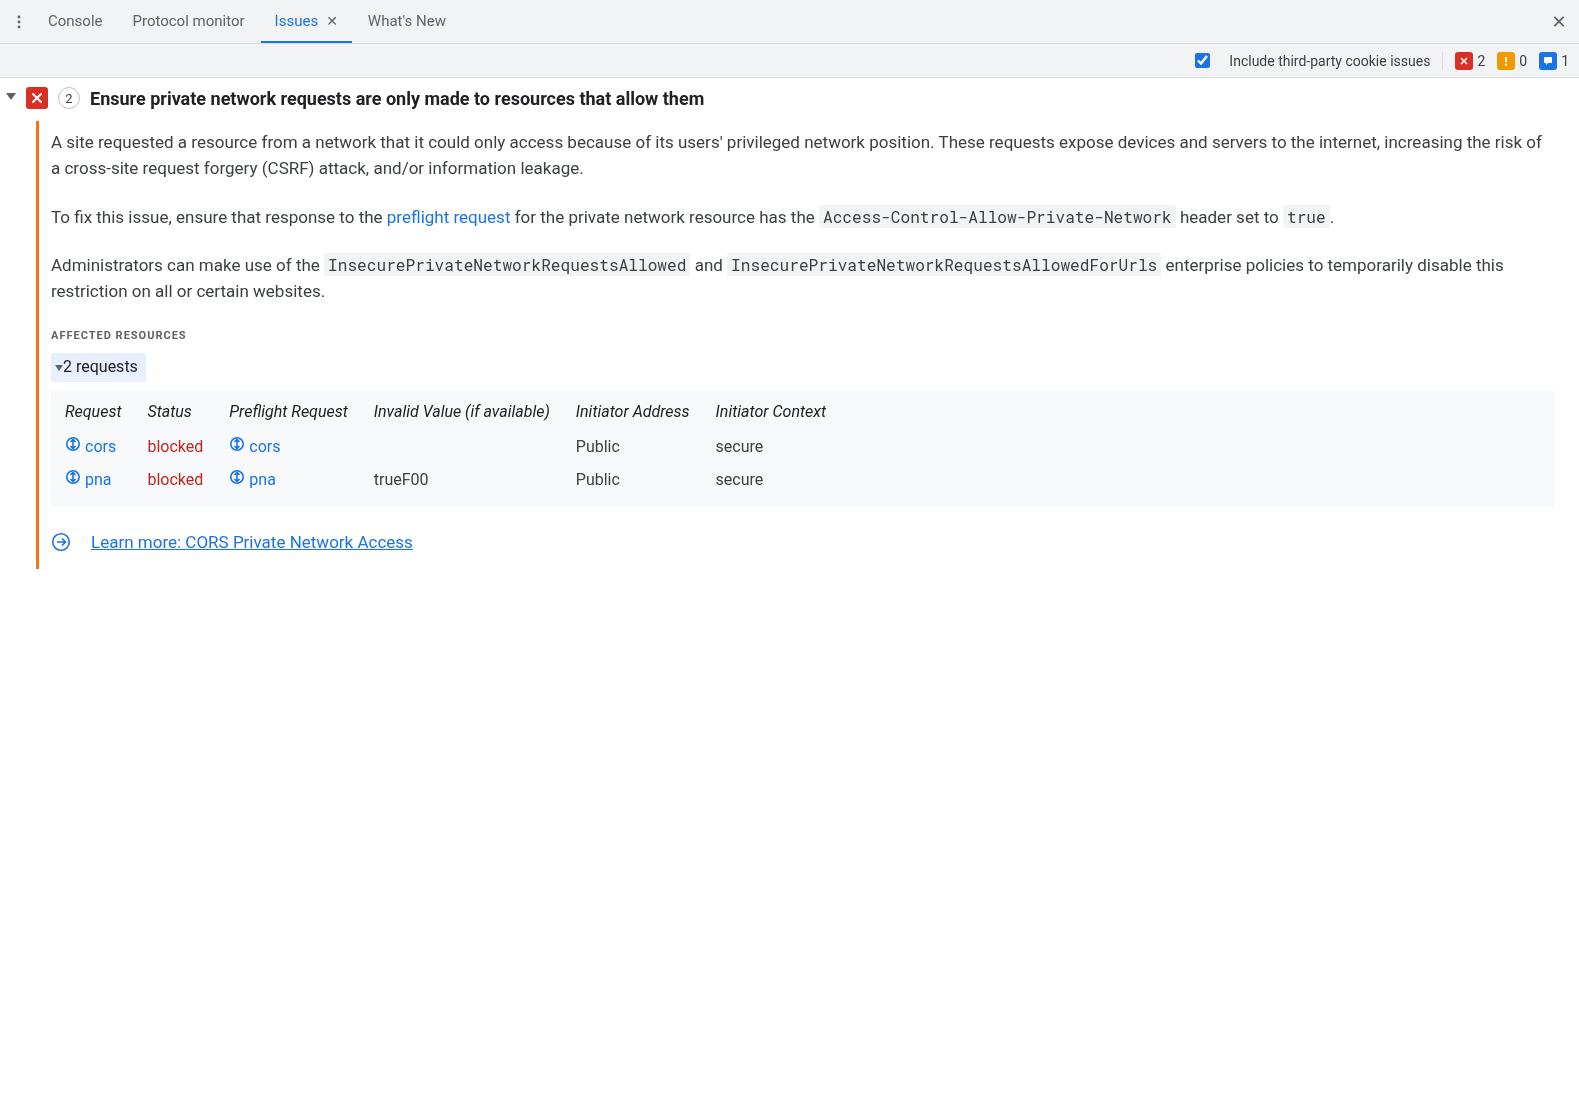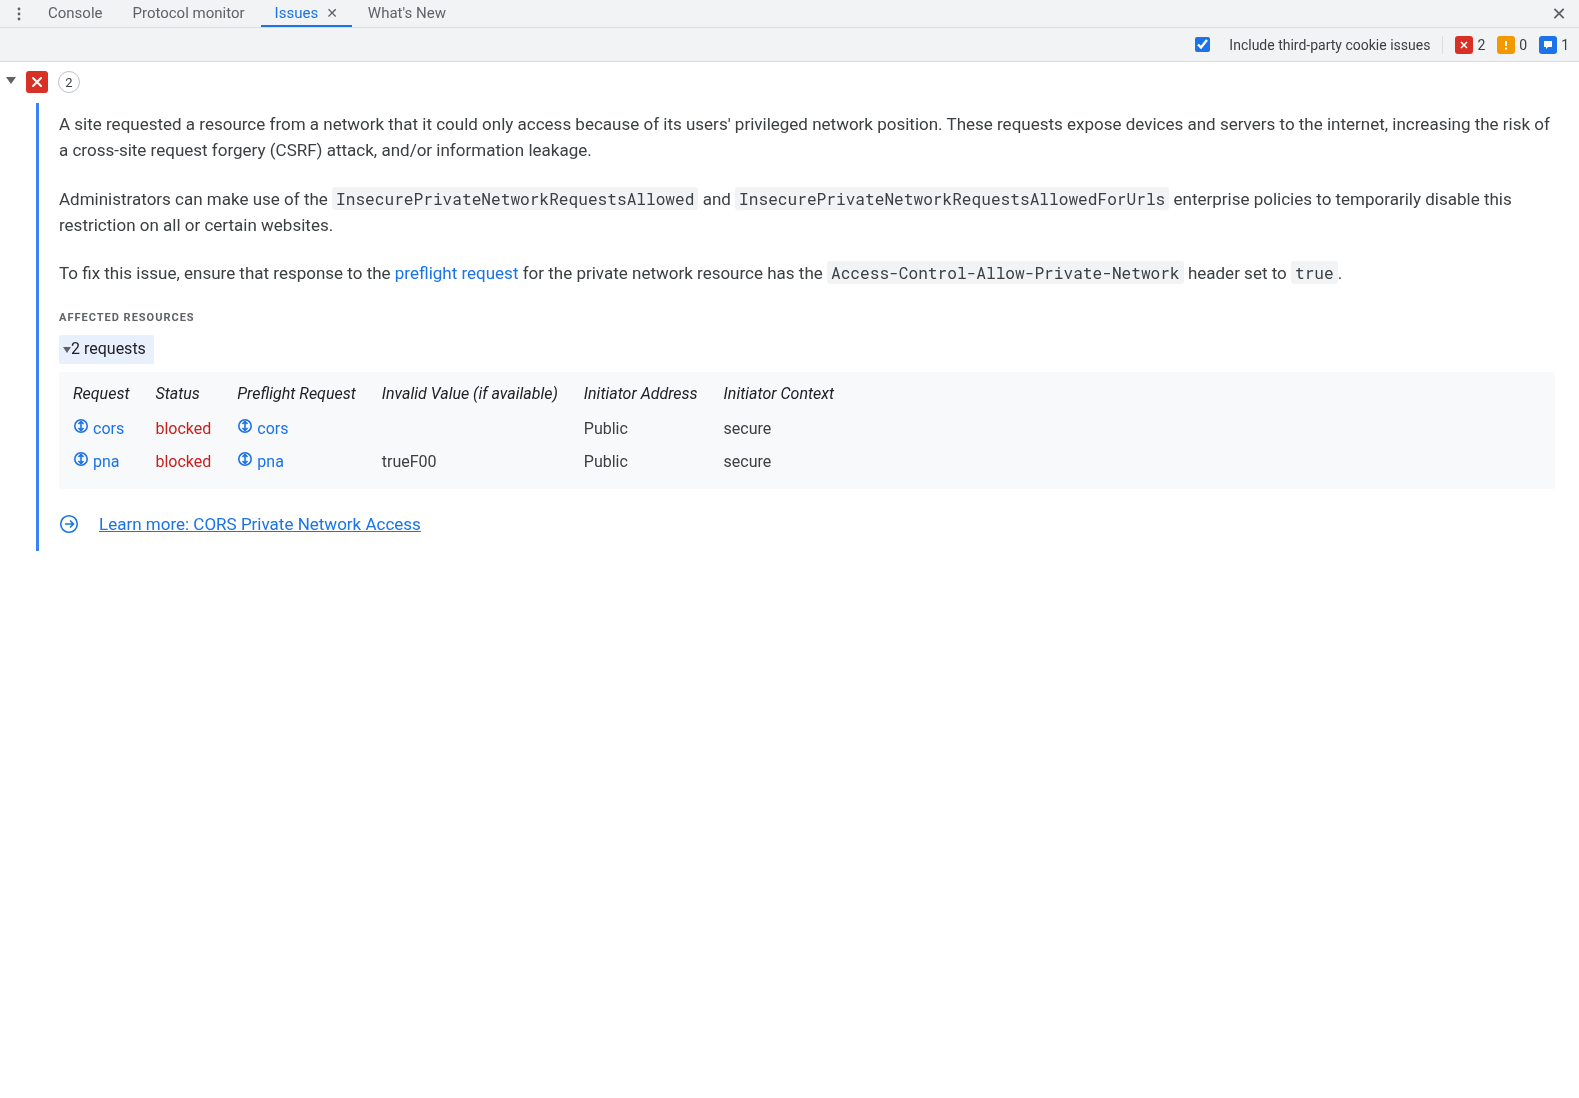--- a/index.html
+++ b/index.html
@@ -26,21 +26,21 @@
     color:var(--fg);
     background:var(--bg);
     -webkit-font-smoothing:antialiased;
     overflow:hidden;
   }
 
   
   .tabbar{
     display:flex;
     align-items:center;
-    height:28px;
+    height:44px;
     border-bottom:1px solid var(--divider);
     background:var(--bg-toolbar);
     padding:0 6px;
     gap:2px;
   }
   .kebab{
     width:26px;height:26px;display:flex;align-items:center;justify-content:center;
     color:#5f6368;border-radius:4px;
   }
   .kebab svg{width:16px;height:16px;}
@@ -112,22 +112,22 @@
     min-width:22px;height:22px;border-radius:11px;border:1px solid #bdc1c6;
     background:#fff;display:flex;align-items:center;justify-content:center;
     font-size:13px;color:#3c4043;margin-top:2px;padding:0 6px;
   }
   .issue-title{
     font-weight:700;font-size:18px;color:#202124;margin-top:2px;line-height:24px;
   }
 
   .issue-body{
     margin:10px 0 20px 36px;
-    border-left:3px solid #3b82f6;
-    padding:8px 24px 14px 20px;
+    border-left:3px solid #f97316;
+    padding:8px 24px 14px 12px;
     font-size:17px;line-height:1.55;color:#3c4043;
   }
   .issue-body p{margin:0 0 22px 0;}
   .issue-body a.inline{color:var(--accent-blue);text-decoration:none;}
   .issue-body code{
     font-family:"Roboto Mono",Menlo,Consolas,monospace;
     background:var(--code-bg);padding:1px 4px;border-radius:3px;font-size:0.95em;
   }
 
   .aff-heading{
@@ -231,29 +231,30 @@
 <div class="main">
 
   <div class="issue">
     <div class="tri"></div>
     <div class="sev-icon">
       <svg viewBox="0 0 14 14">
           <path d="M3 3 L11 11 M11 3 L3 11" stroke="#fff" stroke-width="2" stroke-linecap="round"></path>
         </svg>
     </div>
     <div class="count-pill">2</div>
+    <div class="issue-title">Ensure private network requests are only made to resources that allow them</div>
   </div>
 
   <div class="issue-body">
     <p>A site requested a resource from a network that it could only access because of its users' privileged network position. These requests expose devices and servers to the internet, increasing the risk of a cross-site request forgery (CSRF) attack, and/or information leakage.</p>
     <p>
-      <span>Administrators can make use of the </span><code>InsecurePrivateNetworkRequestsAllowed</code><span> and </span><code>InsecurePrivateNetworkRequestsAllowedForUrls</code><span> enterprise policies to temporarily disable this restriction on all or certain websites.</span>
+      <span>To fix this issue, ensure that response to the </span><a href="#" class="inline">preflight request</a><span> for the private network resource has the </span><code>Access-Control-Allow-Private-Network</code><span> header set to </span><code>true</code><span>.</span>
     </p>
     <p>
-      <span>To fix this issue, ensure that response to the </span><a href="#" class="inline">preflight request</a><span> for the private network resource has the </span><code>Access-Control-Allow-Private-Network</code><span> header set to </span><code>true</code><span>.</span>
+      <span>Administrators can make use of the </span><code>InsecurePrivateNetworkRequestsAllowed</code><span> and </span><code>InsecurePrivateNetworkRequestsAllowedForUrls</code><span> enterprise policies to temporarily disable this restriction on all or certain websites.</span>
     </p>
 
     <div class="aff-heading">AFFECTED RESOURCES</div>
 
     <div class="req-summary">
       <div class="tri2"></div>
       <span>2 requests</span>
     </div>
 
     <div class="req-table">

